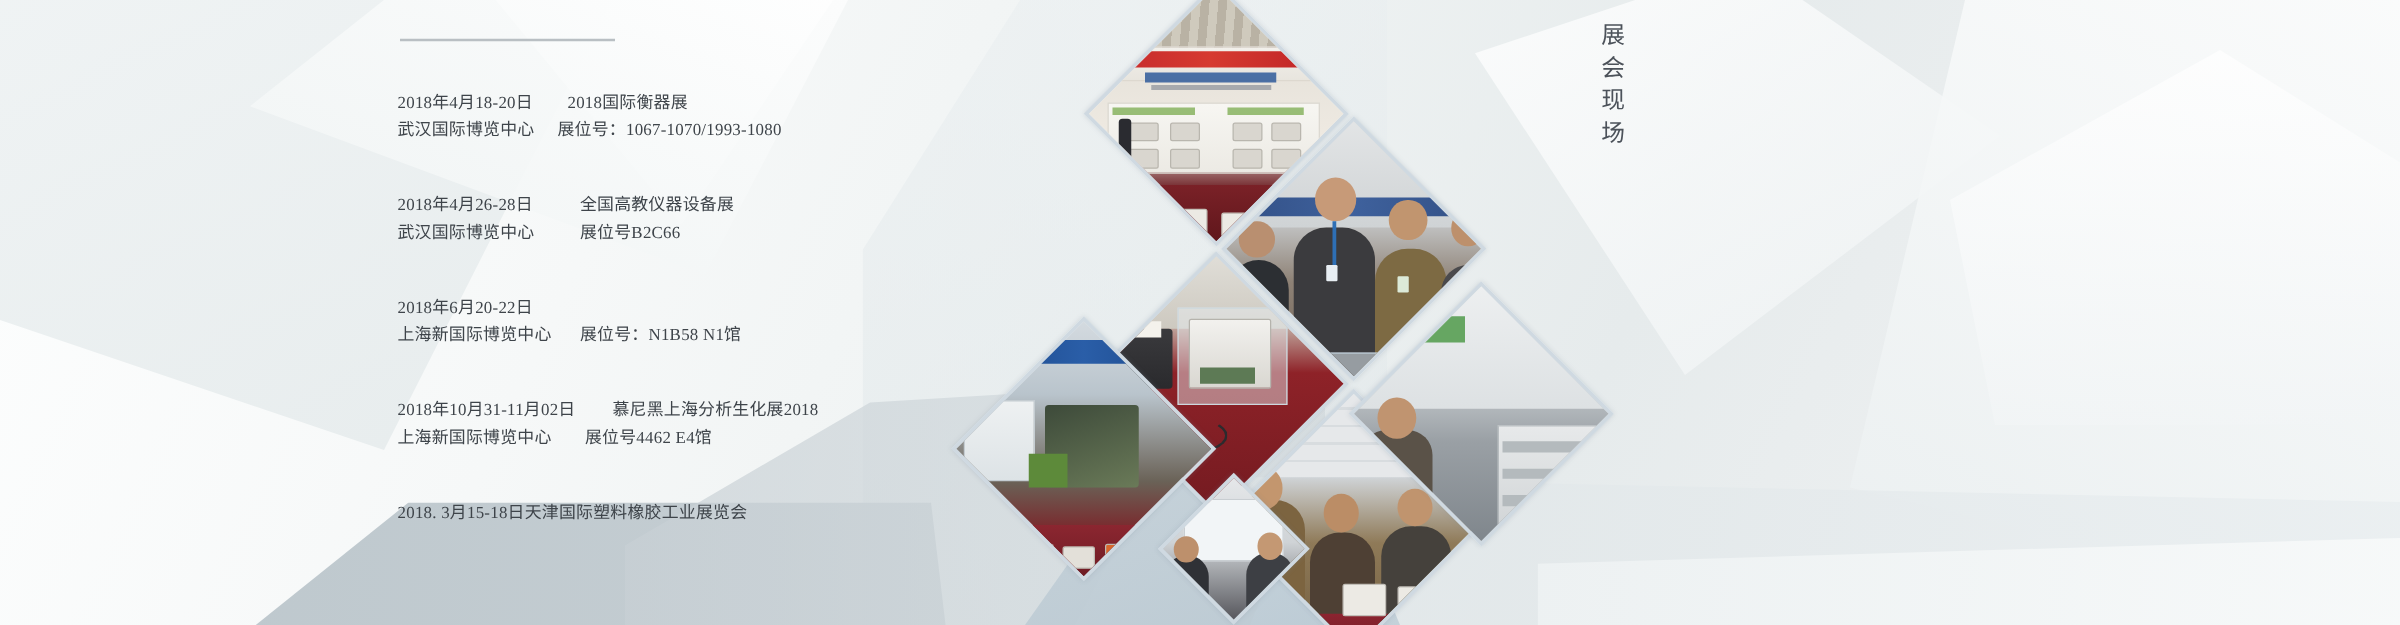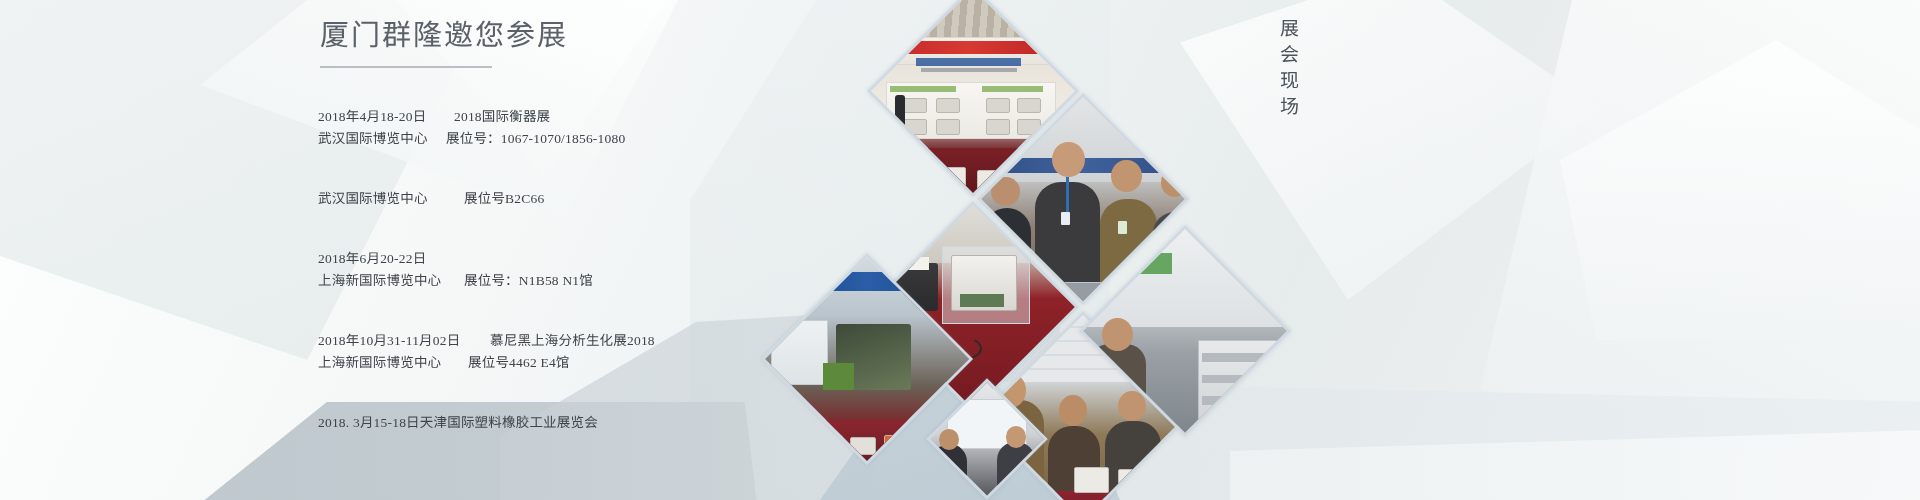--- a/index.html
+++ b/index.html
@@ -220,36 +220,39 @@
   <div class="facet f8"></div>
   <div class="facet f3"></div>
   <div class="facet f4"></div>
   <div class="facet f9"></div>
   <div class="facet f10"></div>
   <div class="facet f11"></div>
   <div class="facet f12"></div>
 
   <div id="text-panel">
 
-    <div id="page-title">厦门群隆邀您参展</div>
     <div id="title-rule"></div>
 
     <div class="entry">
       <div class="entry-row">
         <span class="col-date">2018年4月18-20日</span>
         <span class="col-info indent-a">2018国际衡器展</span>
       </div>
       <div class="entry-row">
         <span class="col-date">武汉国际博览中心</span>
-        <span class="col-info">展位号：1067-1070/1856-1080</span>
+        <span class="col-info">展位号：1067-1070/1993-1080</span>
       </div>
     </div>
 
 
     <div class="entry">
+      <div class="entry-row">
+        <span class="col-date">2018年4月26-28日</span>
+        <span class="col-info indent-b">全国高教仪器设备展</span>
+      </div>
       <div class="entry-row">
         <span class="col-date">武汉国际博览中心</span>
         <span class="col-info indent-b">展位号B2C66</span>
       </div>
     </div>
 
     <div class="entry">
       <div class="entry-row">
         <span class="col-date">2018年6月20-22日</span>
       </div>

